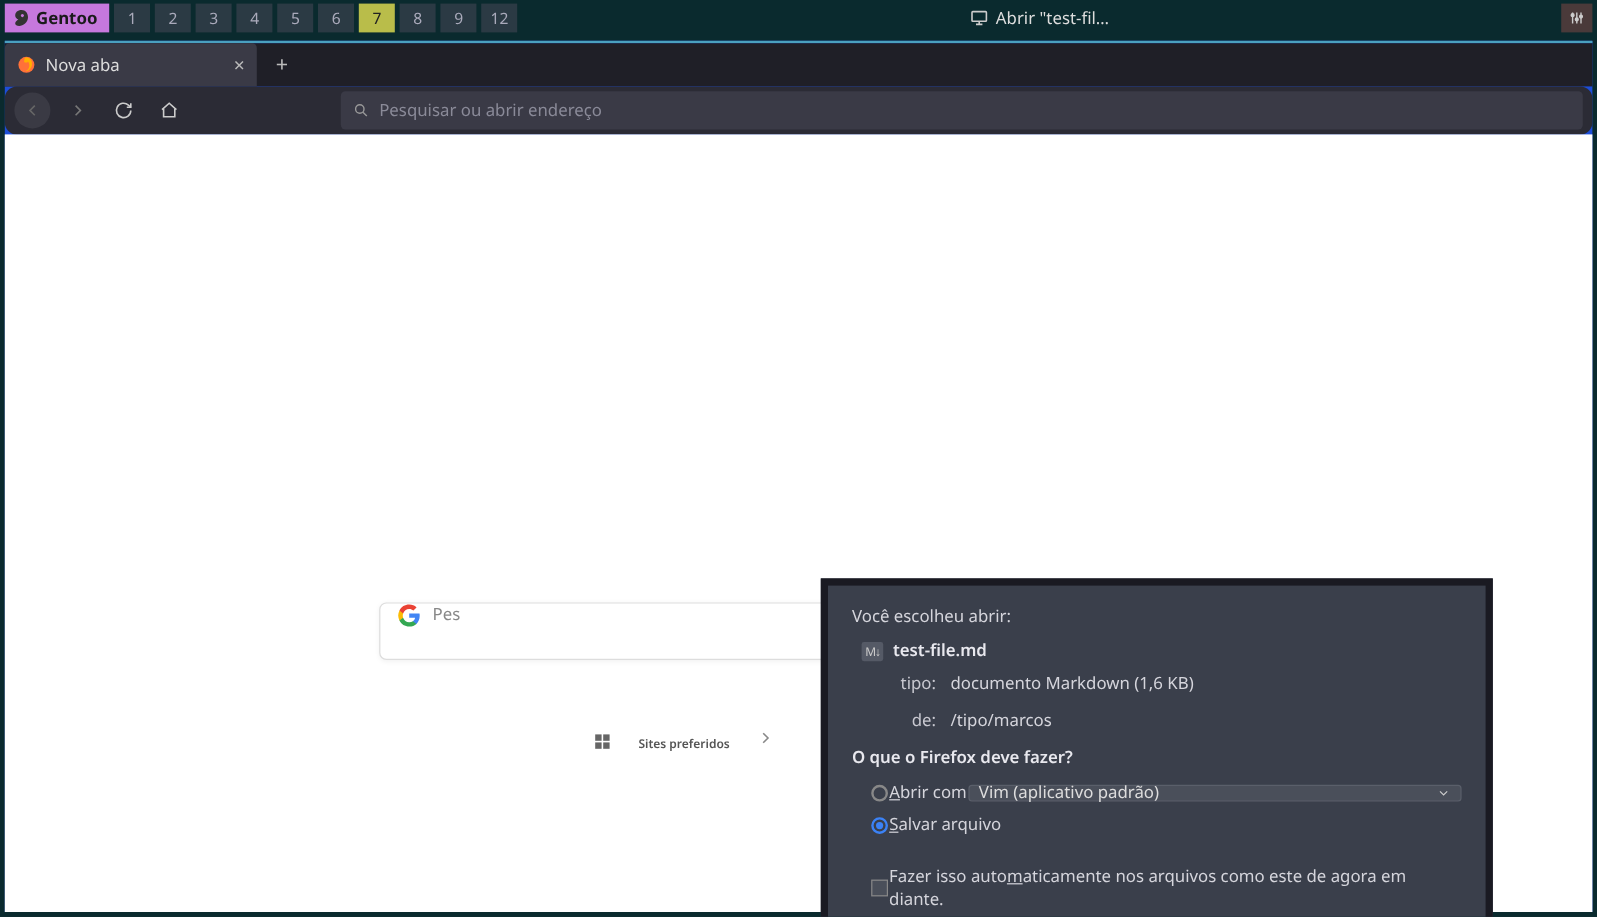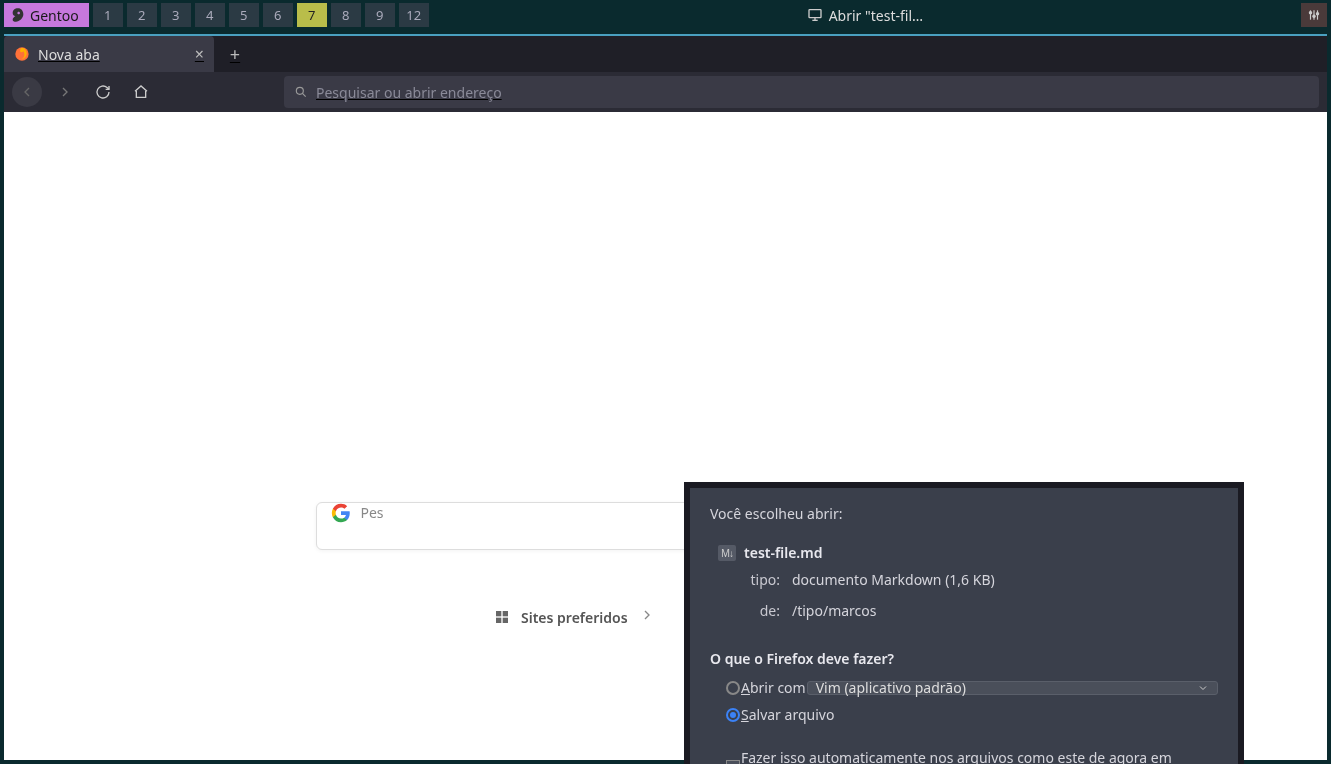--- a/index.html
+++ b/index.html
@@ -17,21 +17,21 @@
     font-size: 14px;
   }
   .gentoo-btn {
     background: #c678dd;
     color: #1a1a1a;
     height: 24px;
     display: flex;
     align-items: center;
     padding: 0 10px 0 6px;
     gap: 4px;
-    font-weight: 400;
+    font-weight: 700;
   }
   .gentoo-btn svg { width: 16px; height: 16px; }
   .ws {
     width: 30px; height: 24px;
     display: flex; align-items: center; justify-content: center;
     background: #2b3a44;
     color: #aab;
     font-size: 13px;
   }
   .ws.active { background: #b9bd4a; color: #222; }
@@ -58,21 +58,20 @@
     height: calc(764px - 30px);
   }
 
   
   .browser {
     background: #1d4ed8;
     height: 100%;
     display: flex;
     flex-direction: column;
     border-top: 2px solid #4aa0c0;
-    text-decoration: underline;
   }
   .tabstrip {
     height: 36px;
     display: flex;
     align-items: center;
     background: #1f1f27;
     padding-left: 0;
   }
   .tab {
     height: 36px;
@@ -95,20 +94,21 @@
     color: #bbb; font-size: 18px; cursor: pointer;
     margin-left: 6px;
   }
   .navbar {
     height: 40px;
     background: #2b2b35;
     display: flex;
     align-items: center;
     padding: 0 8px;
     gap: 8px;
+    border-radius: 10px;
   }
   .nav-btn {
     width: 30px; height: 30px;
     display: flex; align-items: center; justify-content: center;
     border-radius: 4px;
     color: #ccc;
   }
   .nav-btn.disabled { color: #666; background: #3a3a44; border-radius: 50%; }
   .nav-btn svg { width: 16px; height: 16px; }
   .urlbar {
@@ -151,58 +151,58 @@
   }
   .g-logo { width: 20px; height: 20px; }
   .sc-text { color: #888; font-size: 14px; flex: 1; }
   .sc-arrow { color: #555; }
   .sc-arrow svg { width: 18px; height: 18px; }
 
   .topsites {
     position: absolute;
     left: 490px; top: 495px;
     display: flex;
-    align-items: center;
-    gap: 11px;
+    align-items: flex-end;
+    gap: 22px;
     color: #555;
     font-weight: 600;
-    font-size: 14px;
+    font-size: 10px;
   }
   .topsites svg { width: 16px; height: 16px; }
   .topsites .chev { color: #888; }
 
   
   .dialog {
     position: absolute;
     left: 680px; top: 370px;
     width: 560px;
     background: #3a3f4b;
     border: 6px solid #1a1a22;
     color: #d5d5dc;
     font-size: 14px;
     padding: 16px 20px 18px 20px;
   }
-  .dlg-intro { margin-bottom: 20px; }
+  .dlg-intro { margin-bottom: 10px; }
   .dlg-file {
     display: flex; align-items: center; gap: 8px;
     padding-left: 8px; margin-bottom: 8px;
   }
   .dlg-file .icon {
     font-size: 10px; letter-spacing: -1px;
     background: #555a66; padding: 1px 3px; border-radius: 2px;
     color: #ccc;
   }
   .dlg-file .fname { font-weight: 600; color: #e8e8ee; }
   .dlg-meta {
     display: grid;
     grid-template-columns: 40px auto;
     row-gap: 4px;
     column-gap: 6px;
     padding-left: 30px;
-    margin-bottom: 29px;
+    margin-bottom: 12px;
     gap: 12px;
   }
   .dlg-meta .k { text-align: right; color: #c8c8d0; }
   .dlg-q { font-weight: 600; color: #e8e8ee; margin-bottom: 10px; }
   .dlg-opts { padding-left: 16px; display: flex; flex-direction: column; gap: 8px; }
   .dlg-row { display: flex; align-items: center; gap: 1px; }
   .radio {
     width: 14px; height: 14px; border-radius: 50%;
     border: 2px solid #888; display: inline-block;
     position: relative;

